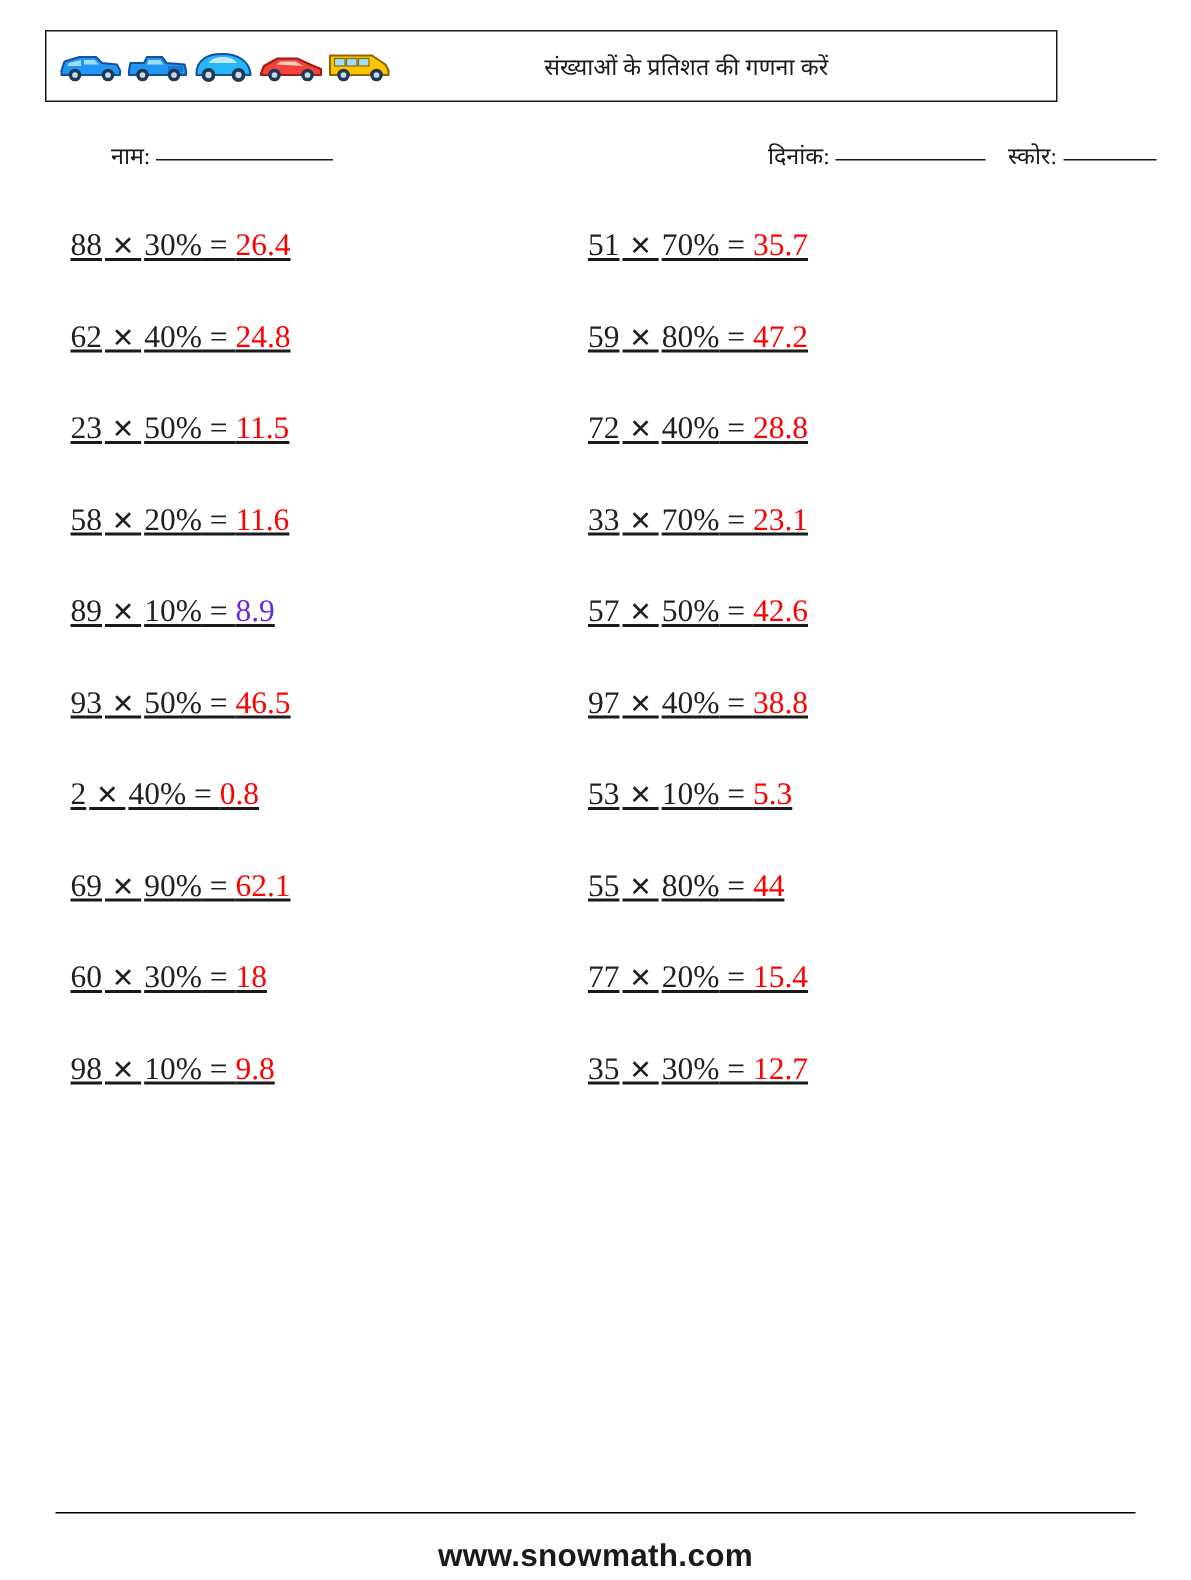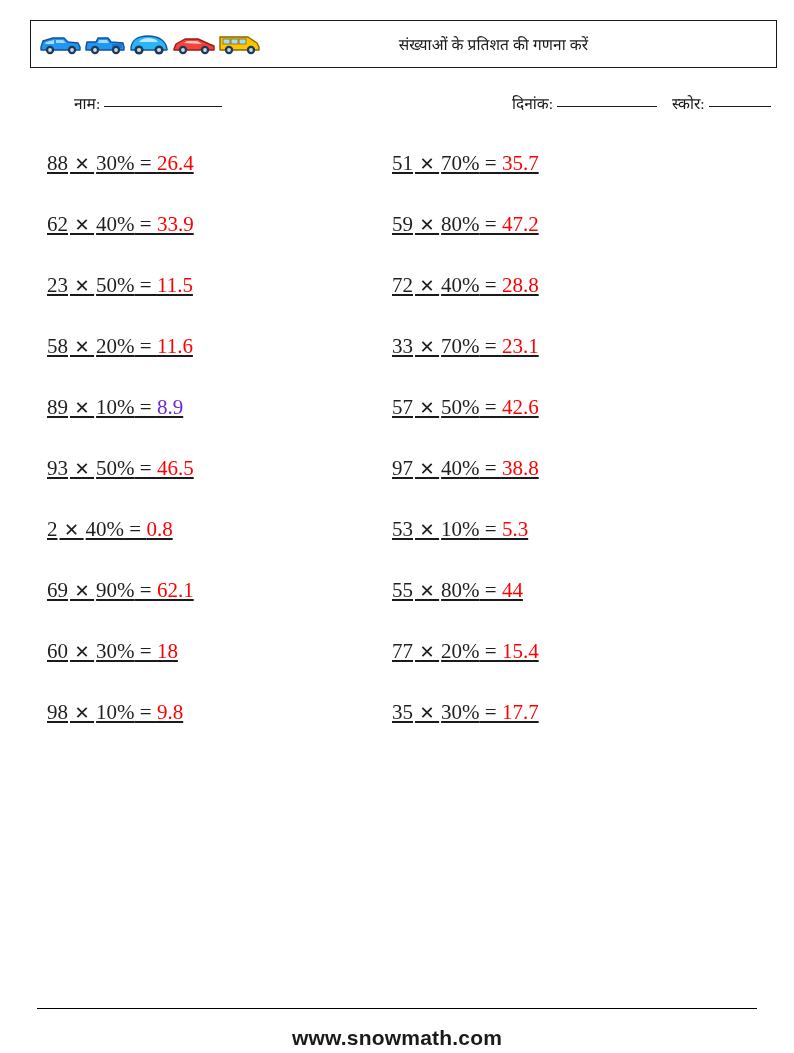--- a/index.html
+++ b/index.html
@@ -14,21 +14,21 @@
     font-family: "Liberation Serif", "DejaVu Serif", serif;
     color: #1a1a1a;
     overflow: hidden;
   }
 
   
   .header-box {
     position: absolute;
     left: 30px;
     top: 20px;
-    width: 747px;
+    width: 675px;
     height: 48px;
     border: 1.5px solid #1a1a1a;
     box-sizing: border-box;
     display: flex;
     align-items: center;
   }
   .car-strip {
     position: absolute;
     left: 6px;
     top: 50%;
@@ -210,38 +210,38 @@
 
   <div class="meta-score">
     <span>स्कोर:</span><span class="blank-line bl-score"></span>
   </div>
 
 </div>
 
 <div class="problems">
   <div class="prob-col col-left" id="col-left">
       <div class="problem"><span class="prob-expr"><span>88</span><span class="times"> ✕ </span><span>30%</span><span> = </span></span><span class="prob-answer" style="color: rgb(255, 0, 0);">26.4</span></div>
-      <div class="problem"><span class="prob-expr"><span>62</span><span class="times"> ✕ </span><span>40%</span><span> = </span></span><span class="prob-answer" style="color: rgb(255, 0, 0);">33.9</span></div>
+      <div class="problem"><span class="prob-expr"><span>62</span><span class="times"> ✕ </span><span>40%</span><span> = </span></span><span class="prob-answer" style="color: rgb(255, 0, 0);">24.8</span></div>
       <div class="problem"><span class="prob-expr"><span>23</span><span class="times"> ✕ </span><span>50%</span><span> = </span></span><span class="prob-answer" style="color: rgb(255, 0, 0);">11.5</span></div>
       <div class="problem"><span class="prob-expr"><span>58</span><span class="times"> ✕ </span><span>20%</span><span> = </span></span><span class="prob-answer" style="color: rgb(255, 0, 0);">11.6</span></div>
       <div class="problem"><span class="prob-expr"><span>89</span><span class="times"> ✕ </span><span>10%</span><span> = </span></span><span class="prob-answer" style="color: #6d28d9;">8.9</span></div>
       <div class="problem"><span class="prob-expr"><span>93</span><span class="times"> ✕ </span><span>50%</span><span> = </span></span><span class="prob-answer" style="color: rgb(255, 0, 0);">46.5</span></div>
       <div class="problem"><span class="prob-expr"><span>2</span><span class="times"> ✕ </span><span>40%</span><span> = </span></span><span class="prob-answer" style="color: rgb(255, 0, 0);">0.8</span></div>
       <div class="problem"><span class="prob-expr"><span>69</span><span class="times"> ✕ </span><span>90%</span><span> = </span></span><span class="prob-answer" style="color: rgb(255, 0, 0);">62.1</span></div>
       <div class="problem"><span class="prob-expr"><span>60</span><span class="times"> ✕ </span><span>30%</span><span> = </span></span><span class="prob-answer" style="color: rgb(255, 0, 0);">18</span></div>
       <div class="problem"><span class="prob-expr"><span>98</span><span class="times"> ✕ </span><span>10%</span><span> = </span></span><span class="prob-answer" style="color: rgb(255, 0, 0);">9.8</span></div>
     </div>
   <div class="prob-col col-right" id="col-right">
       <div class="problem"><span class="prob-expr"><span>51</span><span class="times"> ✕ </span><span>70%</span><span> = </span></span><span class="prob-answer" style="color: rgb(255, 0, 0);">35.7</span></div>
       <div class="problem"><span class="prob-expr"><span>59</span><span class="times"> ✕ </span><span>80%</span><span> = </span></span><span class="prob-answer" style="color: rgb(255, 0, 0);">47.2</span></div>
       <div class="problem"><span class="prob-expr"><span>72</span><span class="times"> ✕ </span><span>40%</span><span> = </span></span><span class="prob-answer" style="color: rgb(255, 0, 0);">28.8</span></div>
       <div class="problem"><span class="prob-expr"><span>33</span><span class="times"> ✕ </span><span>70%</span><span> = </span></span><span class="prob-answer" style="color: rgb(255, 0, 0);">23.1</span></div>
       <div class="problem"><span class="prob-expr"><span>57</span><span class="times"> ✕ </span><span>50%</span><span> = </span></span><span class="prob-answer" style="color: rgb(255, 0, 0);">42.6</span></div>
       <div class="problem"><span class="prob-expr"><span>97</span><span class="times"> ✕ </span><span>40%</span><span> = </span></span><span class="prob-answer" style="color: rgb(255, 0, 0);">38.8</span></div>
       <div class="problem"><span class="prob-expr"><span>53</span><span class="times"> ✕ </span><span>10%</span><span> = </span></span><span class="prob-answer" style="color: rgb(255, 0, 0);">5.3</span></div>
       <div class="problem"><span class="prob-expr"><span>55</span><span class="times"> ✕ </span><span>80%</span><span> = </span></span><span class="prob-answer" style="color: rgb(255, 0, 0);">44</span></div>
       <div class="problem"><span class="prob-expr"><span>77</span><span class="times"> ✕ </span><span>20%</span><span> = </span></span><span class="prob-answer" style="color: rgb(255, 0, 0);">15.4</span></div>
-      <div class="problem"><span class="prob-expr"><span>35</span><span class="times"> ✕ </span><span>30%</span><span> = </span></span><span class="prob-answer" style="color: rgb(255, 0, 0);">17.7</span></div>
+      <div class="problem"><span class="prob-expr"><span>35</span><span class="times"> ✕ </span><span>30%</span><span> = </span></span><span class="prob-answer" style="color: rgb(255, 0, 0);">12.7</span></div>
     </div>
 </div>
 
 <div class="footer-rule"></div>
 <div class="footer-url">www.snowmath.com</div>
 
 </body></html>

